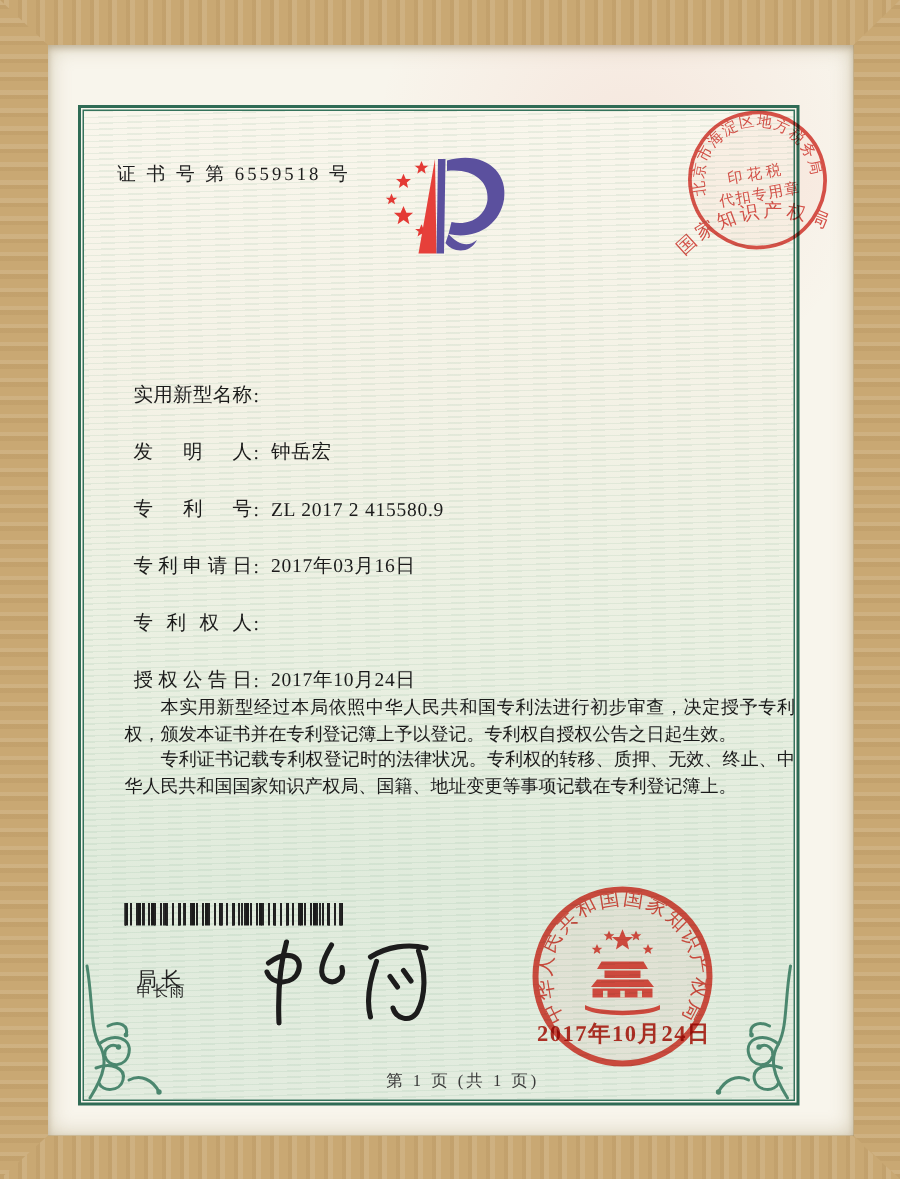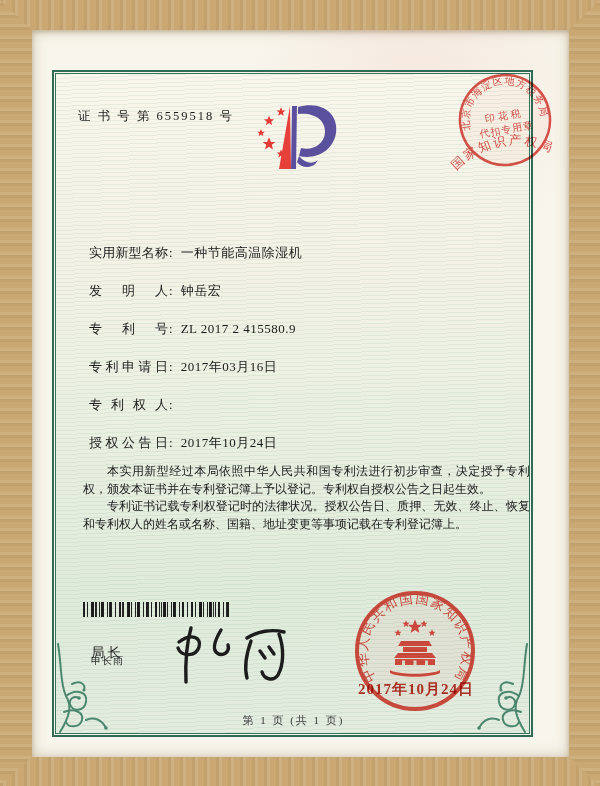--- a/index.html
+++ b/index.html
@@ -30,41 +30,41 @@
   .cert{position:absolute;left:20px;top:40px;width:481px;height:667px;border:2px solid #2f6b55;}
   .cert-in{position:absolute;inset:1px;border:1px solid #35735c;
     background:
       repeating-linear-gradient(178deg,rgba(110,165,130,.12) 0 1px,transparent 1px 4px),
       linear-gradient(180deg,#f9f6ec 0%,#f4f2e6 28%,#ebf0e2 52%,#e0ebdc 78%,#e3ecdf 100%);}
   .cert-number{position:absolute;left:22px;top:34px;font-size:12.5px;letter-spacing:2px;color:#1d1d1d;}
   .logo{position:absolute;left:198px;top:26px;}
   .title{position:absolute;left:0;top:102px;width:100%;text-align:center;
     font-size:29px;font-weight:bold;letter-spacing:6px;color:#111;}
   .fields{position:absolute;left:33px;top:160px;right:20px;}
-  .fieldrow{height:38px;display:flex;align-items:center;font-size:13px;color:#1b1b1b;}
+  .fieldrow{height:38px;display:flex;align-items:flex-end;font-size:13px;color:#1b1b1b;}
   .f-label{display:inline-block;width:79px;text-align:justify;text-align-last:justify;}
   .f-colon{margin:0 8px 0 1px;}
   .f-value{letter-spacing:.5px;}
   .legal{position:absolute;left:27px;top:390px;width:447px;font-size:12px;line-height:17.5px;
     color:#1a1a1a;text-align:justify;}
   .legal p{margin:0;text-indent:2em;font-family:Liberation Mono, monospace;}
   .barcode{position:absolute;left:27px;top:528px;width:146px;height:15px;
     background:
       repeating-linear-gradient(90deg,#222 0 1px,transparent 1px 4px),
       repeating-linear-gradient(90deg,#1b1b1b 0 2px,transparent 2px 9px),
       repeating-linear-gradient(90deg,#2a2a2a 0 1px,transparent 1px 13px);}
   .signer-title{position:absolute;left:35px;top:570px;font-size:13.5px;letter-spacing:3px;color:#222;font-family:Liberation Serif, serif;}
   .signer-name{position:absolute;left:35px;top:580px;font-size:10px;letter-spacing:1px;color:#222;font-family:Liberation Sans, sans-serif;}
   .signature{position:absolute;left:95px;top:544px;}
   .seal{position:absolute;left:294px;top:512px;mix-blend-mode:multiply;opacity:.95;}
   .seal-date{position:absolute;left:290px;top:606px;width:140px;text-align:center;
     font-size:15px;font-weight:bold;color:#c2342a;letter-spacing:1px;mix-blend-mode:multiply;}
   .tax-stamp{position:absolute;left:372px;top:-14px;mix-blend-mode:multiply;opacity:.92;
     transform:rotate(-10deg);transform-origin:77px 60px;}
-  .footer{position:absolute;left:1px;bottom:5px;width:100%;text-align:center;font-size:11px;
+  .footer{position:absolute;left:16px;bottom:5px;width:100%;text-align:center;font-size:11px;
     letter-spacing:2px;color:#3a3a3a;}
   .flourish{position:absolute;bottom:-3px;opacity:.9;}
   .flourish.left{left:-4px;}
   .flourish.right{right:-4px;transform:scaleX(-1);}
   svg text{font-family:"Liberation Serif","DejaVu Serif",serif;}
 </style>
 </head>
 <body>
 
 <div class="frame">
@@ -94,21 +94,20 @@
           <polygon points="38,6 43,6 42,69 37,69" fill="#5b509e"></polygon>
           <path d="M44,7 C68,0 85,14 82,33 C79,51 62,60 45,56 L47,48 C59,51 70,44 71,33 C72,20 60,12 44,14 Z" fill="#5b509e"></path>
           <path d="M45,56 C51,63 58,65 64,60 C59,70 47,68 43,62 Z" fill="#5b509e"></path>
         </svg>
 
 
         <div class="fields">
           <div class="fieldrow">
             <span class="f-label">实用新型名称</span>
               <span class="f-colon">:</span>
-              <span class="f-value">一种节能高温除湿机</span>
           </div>
           <div class="fieldrow">
             <span class="f-label">发明人</span>
               <span class="f-colon">:</span>
               <span class="f-value">钟岳宏</span>
           </div>
           <div class="fieldrow">
             <span class="f-label">专利号</span>
               <span class="f-colon">:</span>
               <span class="f-value">ZL 2017 2 415580.9</span>
@@ -124,21 +123,21 @@
           </div>
           <div class="fieldrow">
             <span class="f-label">授权公告日</span>
               <span class="f-colon">:</span>
               <span class="f-value">2017年10月24日</span>
           </div>
         </div>
 
         <div class="legal">
           <p>本实用新型经过本局依照中华人民共和国专利法进行初步审查，决定授予专利权，颁发本证书并在专利登记簿上予以登记。专利权自授权公告之日起生效。</p>
-          <p>专利证书记载专利权登记时的法律状况。授权公告日、质押、无效、终止、恢复和专利权人的姓名或名称、国籍、地址变更等事项记载在专利登记簿上。</p>
+          <p>专利证书记载专利权登记时的法律状况。专利权的转移、质押、无效、终止、中华人民共和国国家知识产权局、国籍、地址变更等事项记载在专利登记簿上。</p>
         </div>
 
         <div class="barcode"></div>
 
         <div class="signer-title">局长</div>
         <div class="signer-name">申长雨</div>
 
         <svg class="signature" width="150" height="72" viewBox="0 0 150 72">
           <g fill="none" stroke="#1c1c1c" stroke-width="3.4" stroke-linecap="round">
             <path d="M40,10 C36,24 34,40 35,64"></path>

